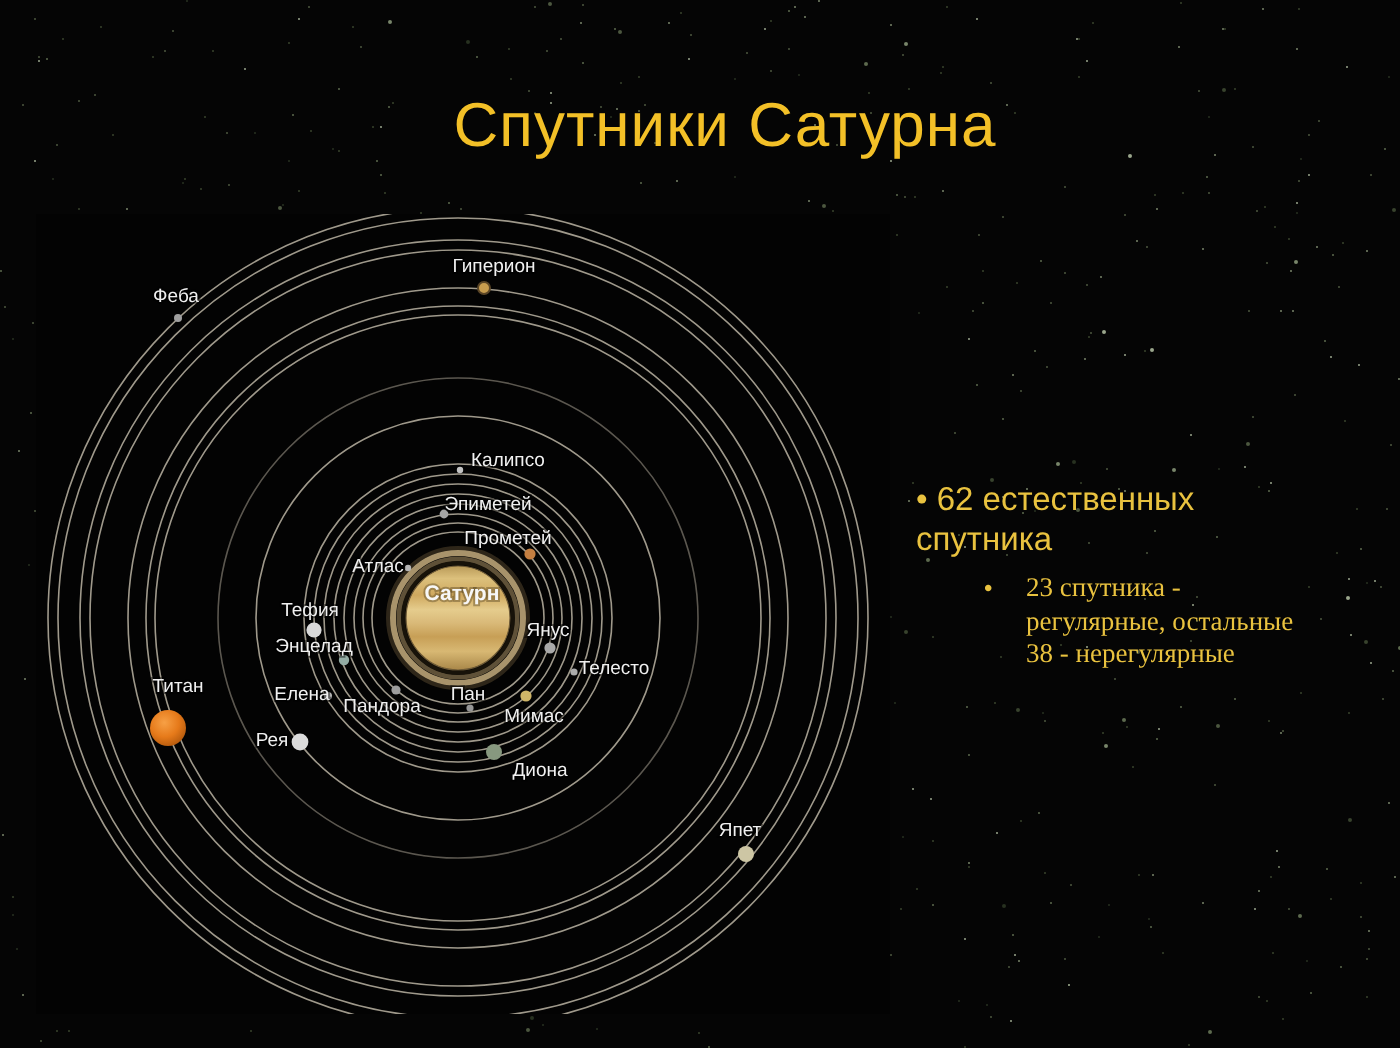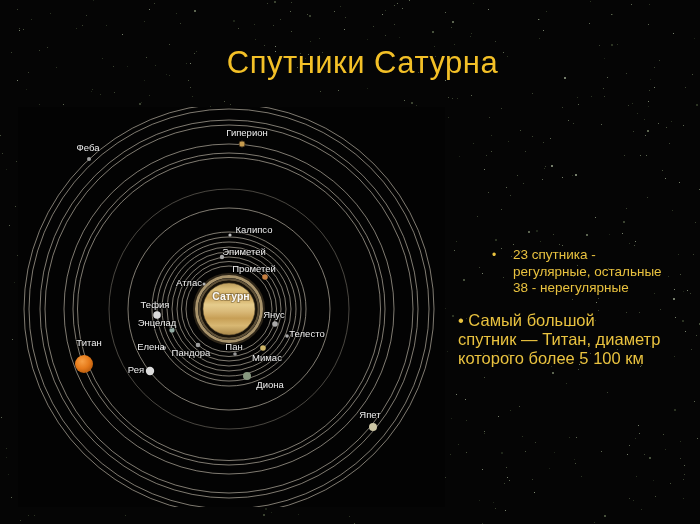--- a/index.html
+++ b/index.html
@@ -22,21 +22,21 @@
   .textcol{
     position:absolute;left:458px;top:241px;width:242px;z-index:2;
   }
   .bullet{
     white-space:pre-line;font-size:16.5px;line-height:19.5px;margin:0;
   }
   .bullet.b2{line-height:18.5px;margin-top:13px;}
   .bullet.b3{line-height:19px;margin-top:14px;}
   .sub{display:flex;align-items:flex-start;margin:6px 0 0 34px;}
   .sub .dot{font-size:12px;line-height:16.5px;width:21px;flex:0 0 21px;}
-  .sub .sub-text{white-space:pre-line;font-size:13.5px;line-height:16.5px;}
+  .sub .sub-text{white-space:pre-line;font-size:13.5px;line-height:16.5px;font-family:Liberation Serif, serif;}
 </style>
 </head>
 <body>
 
 <div class="slide">
   <div class="stars">
       <div class="star" style="height: 1px; width: 1px; left: 640px; top: 366px; background: rgb(120, 133, 106);"></div>
       <div class="star" style="height: 1px; width: 1px; left: 106px; top: 25px; background: rgb(56, 67, 45);"></div>
       <div class="star" style="height: 1px; width: 1px; left: 497px; top: 351px; background: rgb(56, 67, 45);"></div>
       <div class="star" style="height: 1px; width: 1px; left: 629px; top: 445px; background: rgb(120, 133, 106);"></div>
@@ -883,23 +883,22 @@
           <text x="249" y="254" fill="#f0f0f0" font-size="9.5" text-anchor="middle" font-family="&quot;Liberation Sans&quot;, sans-serif" stroke="#000" stroke-width="2" stroke-opacity="0.45" style="paint-order:stroke">Мимас</text>
           <text x="118" y="266" fill="#f0f0f0" font-size="9.5" text-anchor="middle" font-family="&quot;Liberation Sans&quot;, sans-serif" stroke="#000" stroke-width="2" stroke-opacity="0.45" style="paint-order:stroke">Рея</text>
           <text x="252" y="281" fill="#f0f0f0" font-size="9.5" text-anchor="middle" font-family="&quot;Liberation Sans&quot;, sans-serif" stroke="#000" stroke-width="2" stroke-opacity="0.45" style="paint-order:stroke">Диона</text>
           <text x="71" y="239" fill="#f0f0f0" font-size="9.5" text-anchor="middle" font-family="&quot;Liberation Sans&quot;, sans-serif" stroke="#000" stroke-width="2" stroke-opacity="0.45" style="paint-order:stroke">Титан</text>
           <text x="352" y="311" fill="#f0f0f0" font-size="9.5" text-anchor="middle" font-family="&quot;Liberation Sans&quot;, sans-serif" stroke="#000" stroke-width="2" stroke-opacity="0.45" style="paint-order:stroke">Япет</text>
         </g>
     </svg>
   </div>
 
   <div class="textcol" style="color: rgb(233, 194, 63);">
+    <p class="bullet b1">• 62 естественных
+спутника</p>
     <div class="sub">
       <span class="dot">•</span>
       <span class="sub-text">23 спутника  -
 регулярные, остальные
 38 - нерегулярные</span>
     </div>
-    <p class="bullet b3">• Самый большой
-спутник — Титан, диаметр
-которого более 5 100 км</p>
   </div>
 </div>
 
 </body></html>

